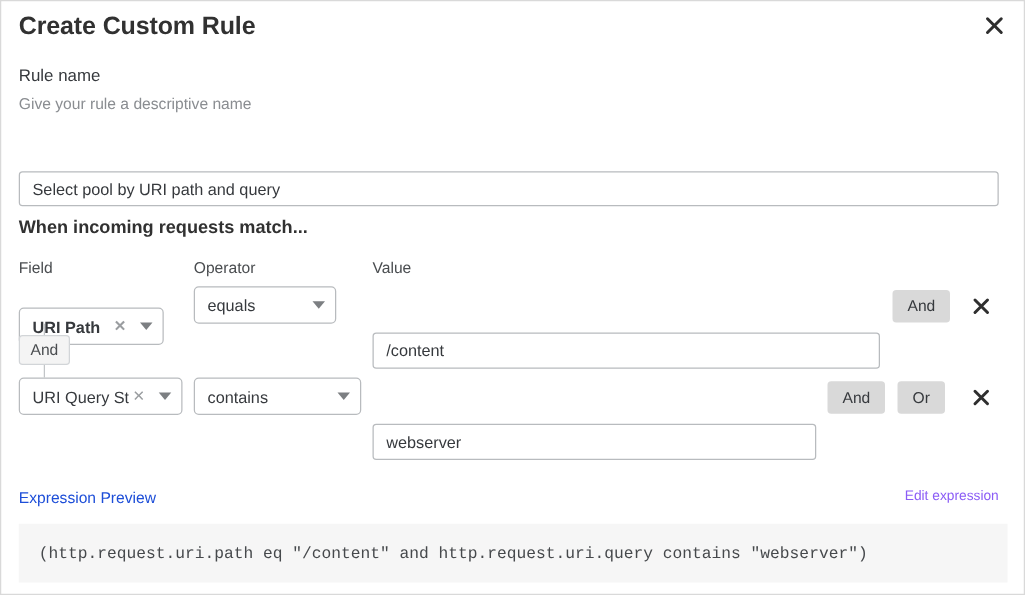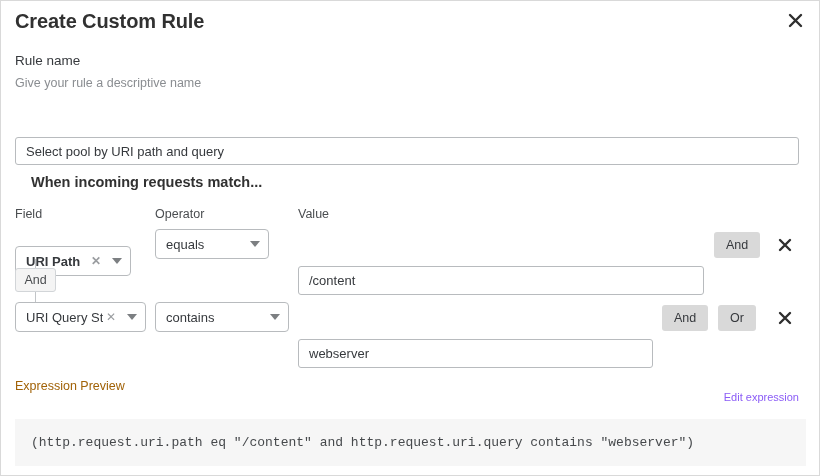--- a/index.html
+++ b/index.html
@@ -79,21 +79,20 @@
   }
 
   
   #when-heading {
     position: absolute;
     left: 14px;
     top: 173px;
     font-size: 14.5px;
     font-weight: bold;
     color: #313131;
-    margin-left: 16px;
   }
 
   
   #col-field    { left: 14px;  top: 206px; }
   #col-operator { left: 154px; top: 206px; }
   #col-value    { left: 297px; top: 206px; }
   .col-label {
     position: absolute;
     font-size: 12.5px;
     color: #4a4d50;
@@ -189,23 +188,23 @@
     justify-content: center;
     font-size: 12.5px;
     color: #4a4d50;
     cursor: pointer;
   }
 
   
   #expr-label {
     position: absolute;
     left: 14px;
-    top: 378px;
-    font-size: 12.5px;
-    color: #a16207;
+    top: 390px;
+    font-size: 12.5px;
+    color: #1d4ed8;
   }
   #edit-expression {
     position: absolute;
     right: 20px;
     top: 390px;
     font-size: 11px;
     color: #8b5cf6;
     text-decoration: none;
     cursor: pointer;
   }

